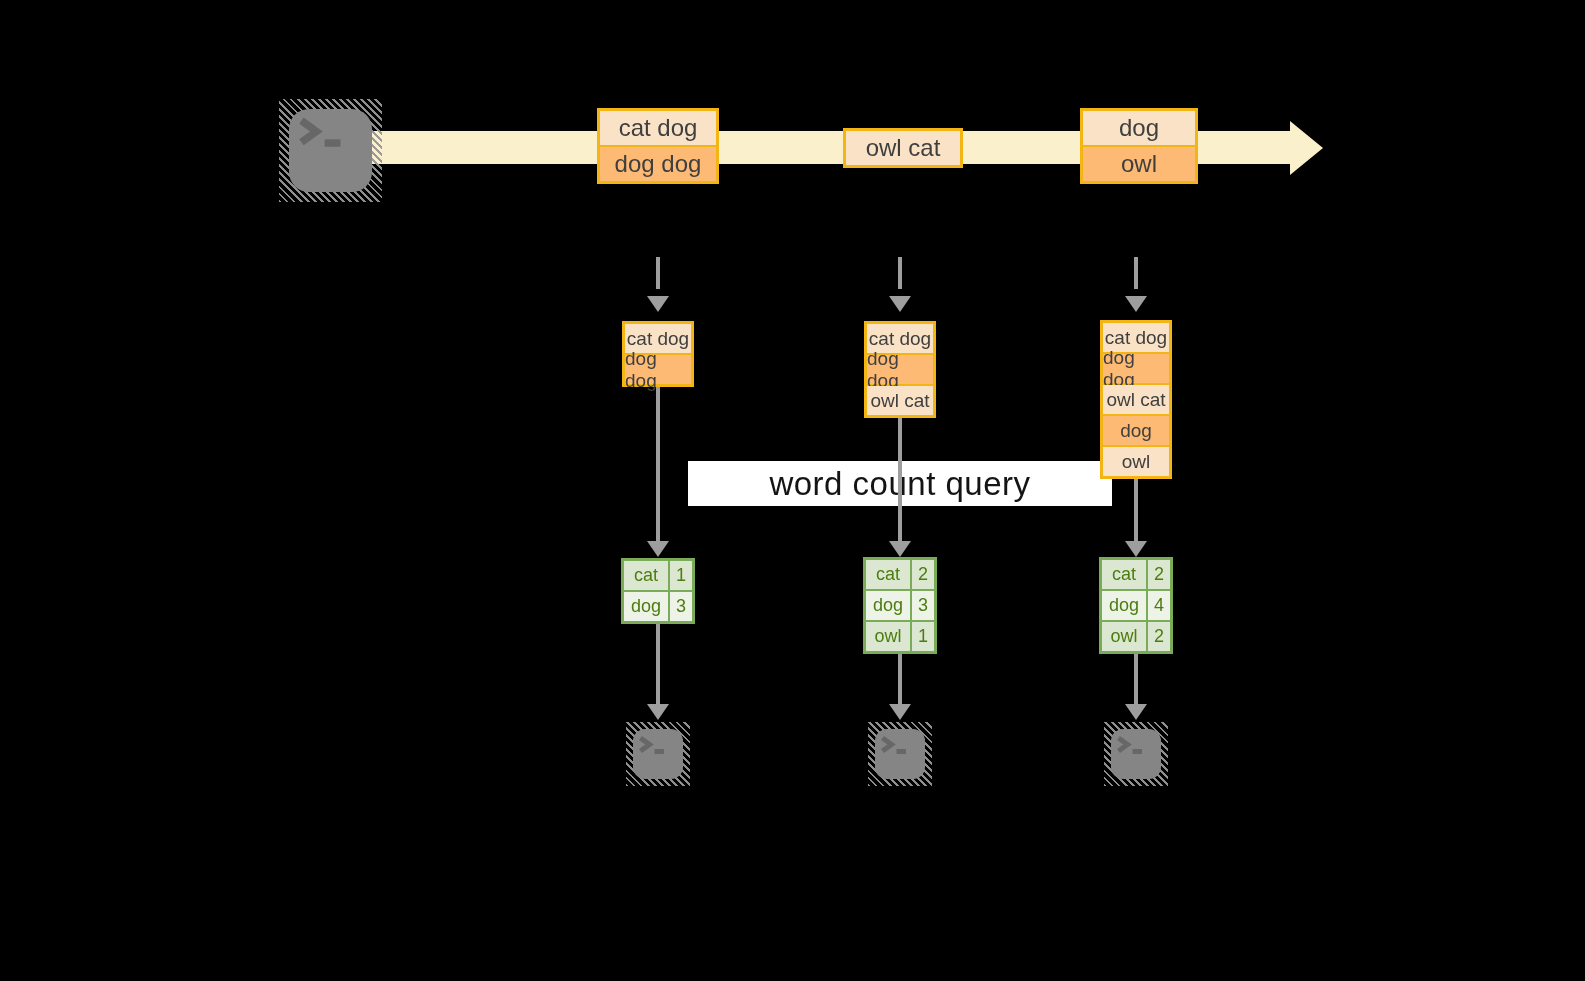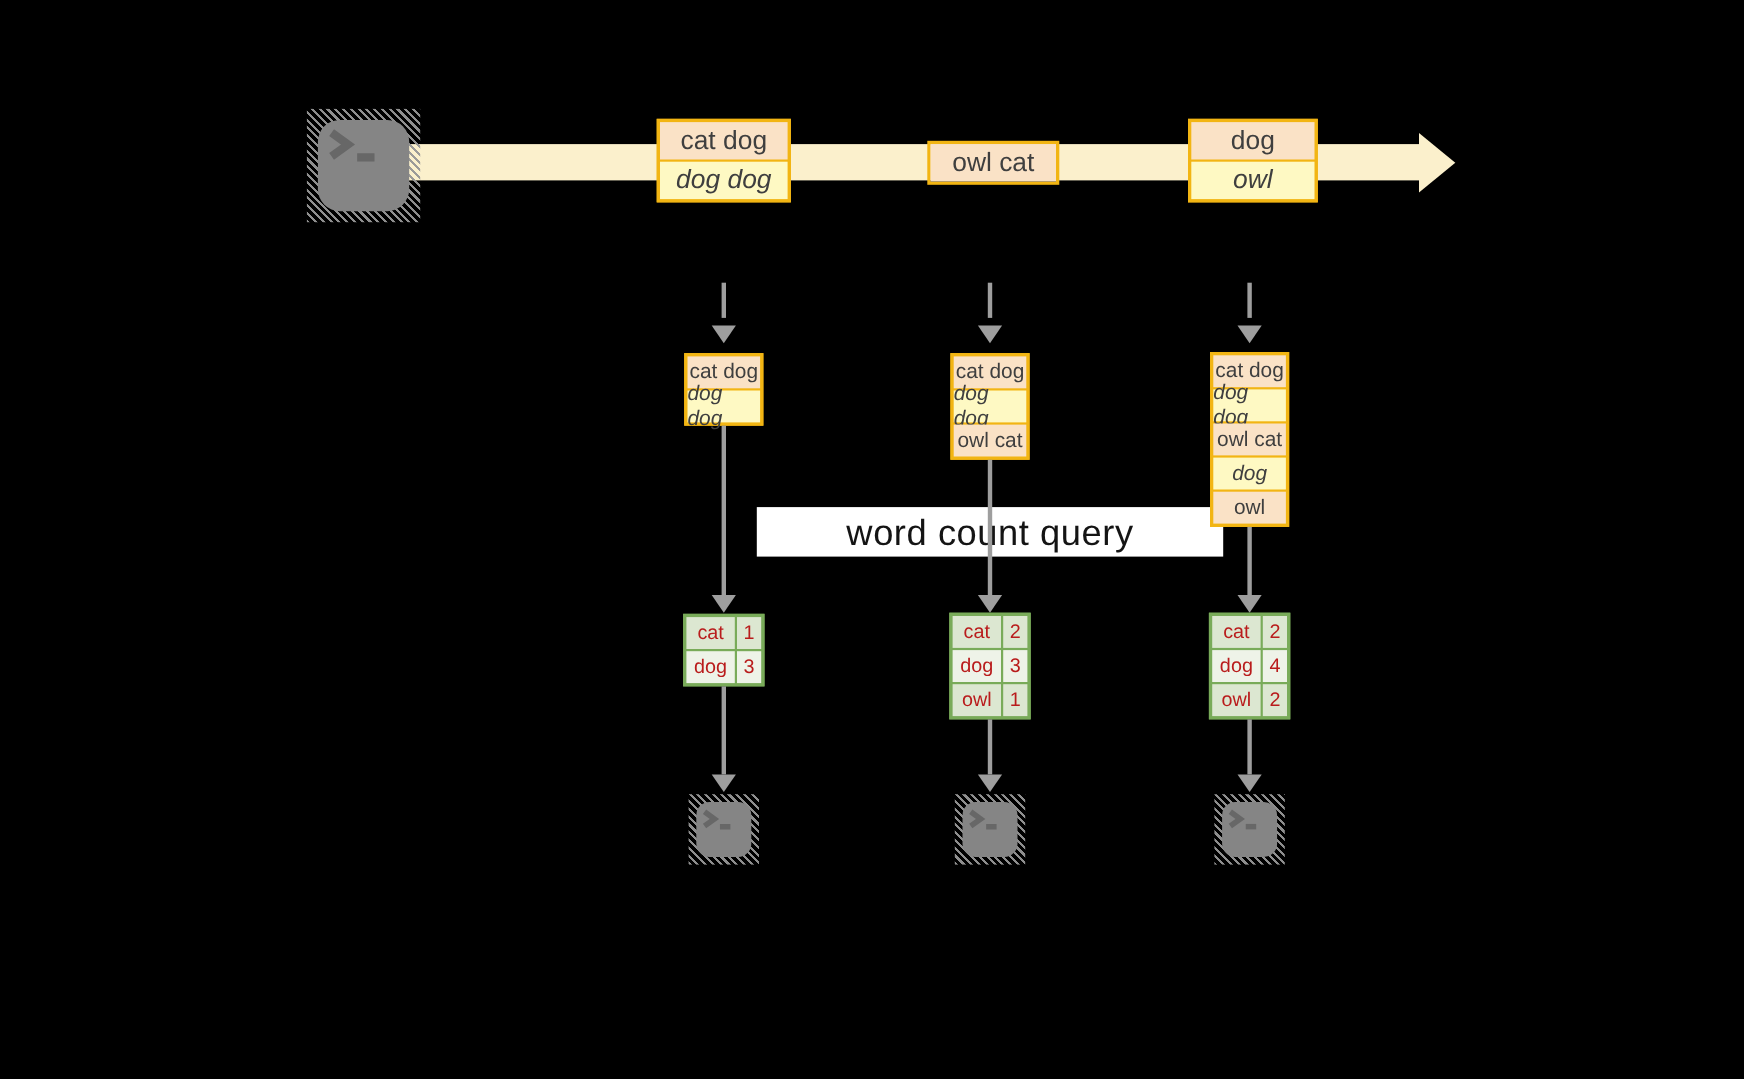--- a/index.html
+++ b/index.html
@@ -19,29 +19,29 @@
   .term-sm{width:64px;height:64px;top:722px;}
   .term-sm .term-inner{inset:7px;border-radius:12px;}
   .term svg{position:absolute;inset:0;width:100%;height:100%;}
   
   .obox{position:absolute;border:3px solid #F2B513;background:#F2B513;display:grid;gap:2px;}
   .obox .row{display:flex;align-items:center;justify-content:center;color:#3F3F3F;}
   .ebox .row{height:34px;font-size:24px;}
   .stack{width:66px;}
   .stack .row{height:29px;font-size:19px;}
   .fillA{background:#FAE2C6;}
-  .fillB{background:#fef9c3;font-style:italic;}
+  .fillB{background:#fdba74;}
   
   .query-band{position:absolute;left:688px;top:461px;width:424px;height:45px;background:#fff;
     display:flex;align-items:center;justify-content:center;z-index:1;}
   .query-band span{font-size:33px;color:#141414;letter-spacing:.5px;}
   
   .gtable{position:absolute;border:3px solid #79AB59;background:#79AB59;display:grid;
     grid-template-columns:44px 22px;gap:2px;z-index:2;}
-  .gtable .cell{height:29px;display:flex;align-items:center;justify-content:center;font-size:18px;color:#b91c1c;}
+  .gtable .cell{height:29px;display:flex;align-items:center;justify-content:center;font-size:18px;color:#4d7c0f;}
   .gA{background:#DCE7D1;}
   .gB{background:#EEF3E8;}
   
   .vline{position:absolute;width:4px;background:#9E9E9E;z-index:2;}
   .vhead{position:absolute;width:0;height:0;border-left:11px solid transparent;
     border-right:11px solid transparent;border-top:16px solid #9E9E9E;z-index:2;}
   .stackz{z-index:2;}
 </style>
 </head>
 <body>

